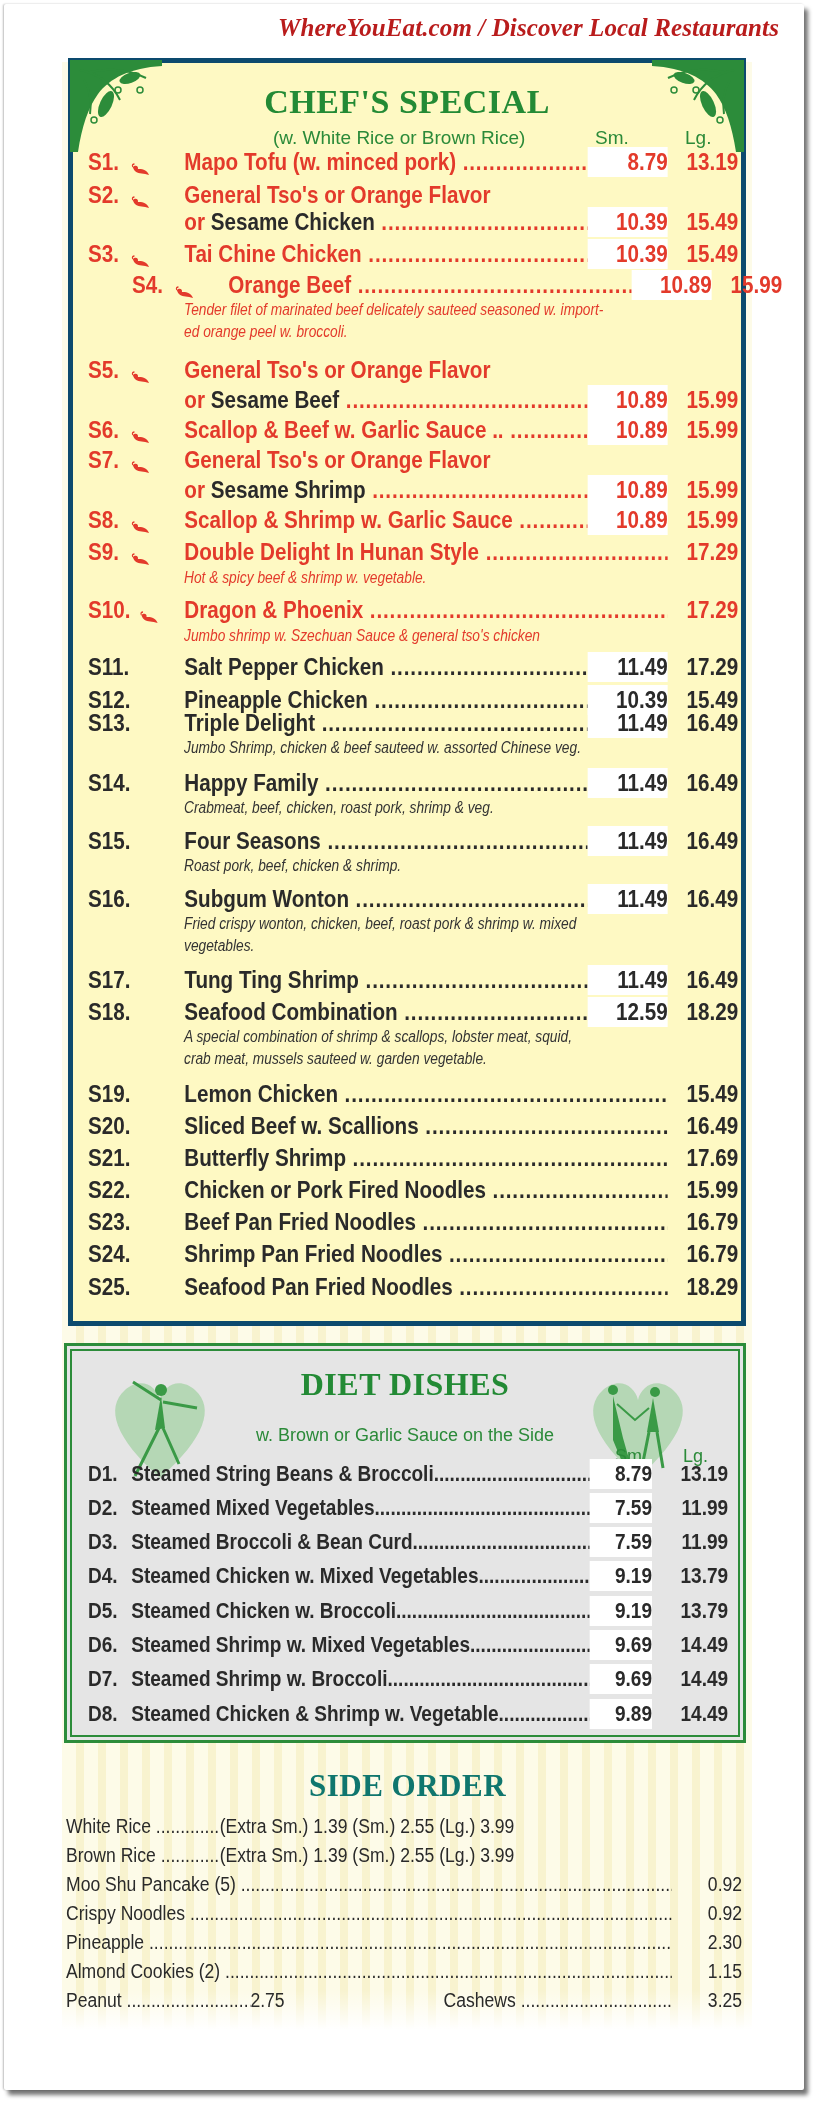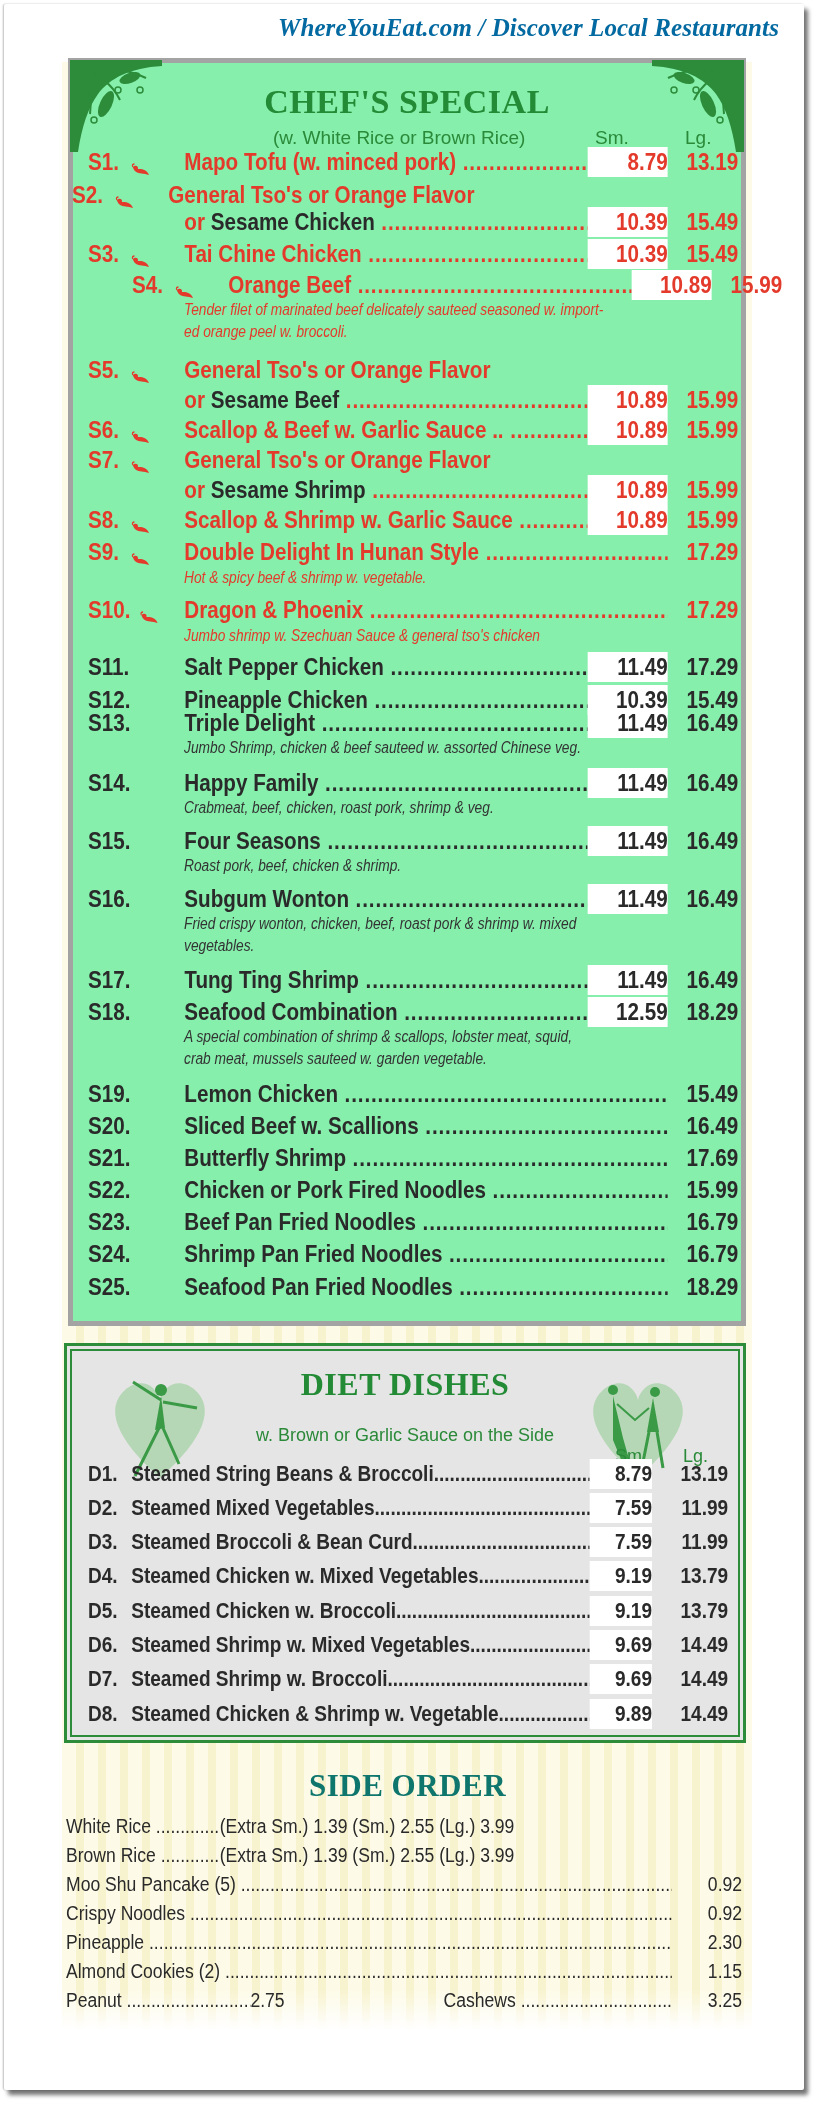--- a/index.html
+++ b/index.html
@@ -17,28 +17,28 @@
     background: repeating-linear-gradient(90deg, #fdfbe8 0px, #fdfbe8 14px, #f8f3cf 14px, #f8f3cf 22px);
   }
   .menu-bg .fade {
     position: absolute; left: 0; right: 0; bottom: 0; height: 40px;
     background: linear-gradient(to bottom, rgba(255,255,255,0), #ffffff);
   }
 
   .watermark {
     position: absolute; right: 36px; top: 14px;
     font-family: "Liberation Serif", serif; font-style: italic; font-weight: bold;
-    font-size: 25px; color: #0369a1; letter-spacing: 0.1px;
+    font-size: 25px; color: #b91c1c; letter-spacing: 0.1px;
   }
 
   
   .chef-box {
     position: absolute; left: 68px; top: 58px; width: 678px; height: 1268px;
-    background: #86efac;
-    border: 5px solid #a3a3a3;
+    background: #fef9c3;
+    border: 5px solid #0c4a6e;
   }
   .ornament { position: absolute; width: 92px; height: 92px; }
   .ornament.tl { left: -3px; top: -3px; }
   .ornament.tr { right: -3px; top: -3px; transform: scaleX(-1); }
 
   .section-title {
     position: absolute; left: 0; right: 0; text-align: center;
     font-family: "Liberation Serif", serif; font-weight: bold; color: #238a35;
     letter-spacing: 0.5px;
   }
@@ -174,21 +174,21 @@
         <span class="code">S1.</span>
         <span class="pepper" style="left:50px"><svg viewBox="0 0 22 14">
             <path d="M2 4 C6 1 9 4 8 6 C12 6 18 6 21 12 C15 10 9 11 6 9 C4 8 3 6 2 4 Z" fill="#e33a2b"></path>
             <path d="M2 4 C1 2 2 1 4 1" stroke="#e33a2b" stroke-width="1.3" fill="none"></path>
           </svg></span>
         <span class="name">Mapo Tofu (w. minced pork)</span>
         <span class="sm">8.79</span>
         <span class="lg">13.19</span>
       </div>
     </div>
-    <div class="row red" style="top: 180px; left: 72px;">
+    <div class="row red" style="top: 180px; left: 88px;">
       <div class="inner">
         <span class="code">S2.</span>
         <span class="pepper" style="left:50px"><svg viewBox="0 0 22 14">
             <path d="M2 4 C6 1 9 4 8 6 C12 6 18 6 21 12 C15 10 9 11 6 9 C4 8 3 6 2 4 Z" fill="#e33a2b"></path>
             <path d="M2 4 C1 2 2 1 4 1" stroke="#e33a2b" stroke-width="1.3" fill="none"></path>
           </svg></span>
         <span class="name nodots">General Tso's or Orange Flavor</span>
       </div>
     </div>
     <div class="row red" style="top: 207px; left: 88px;">

